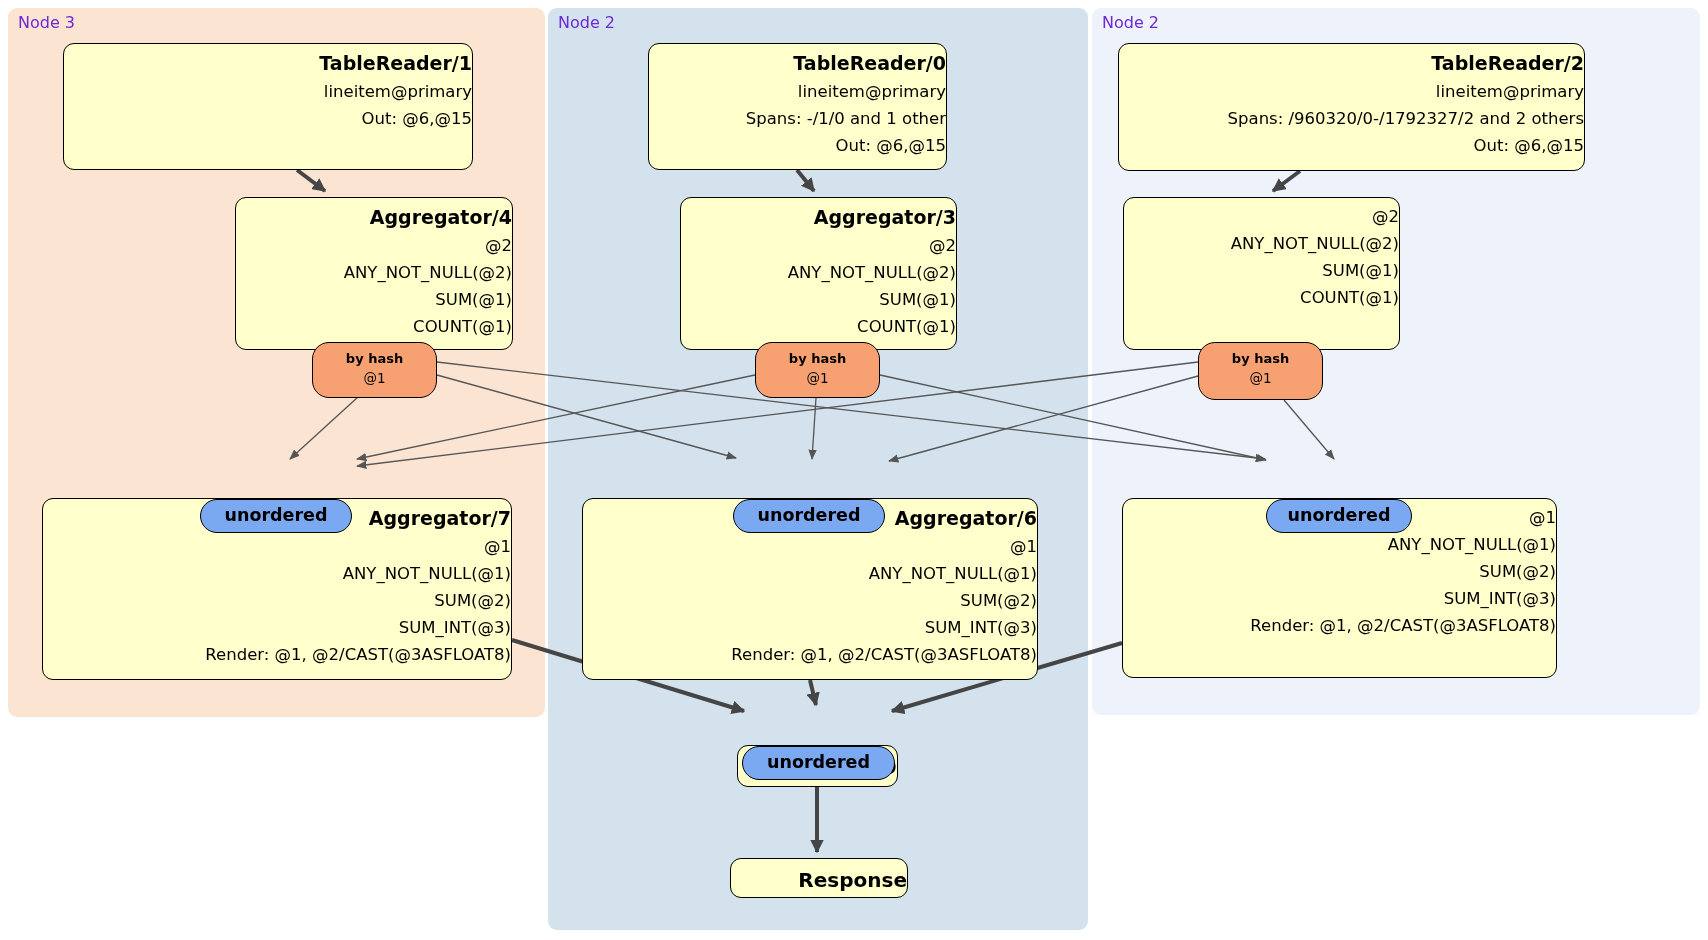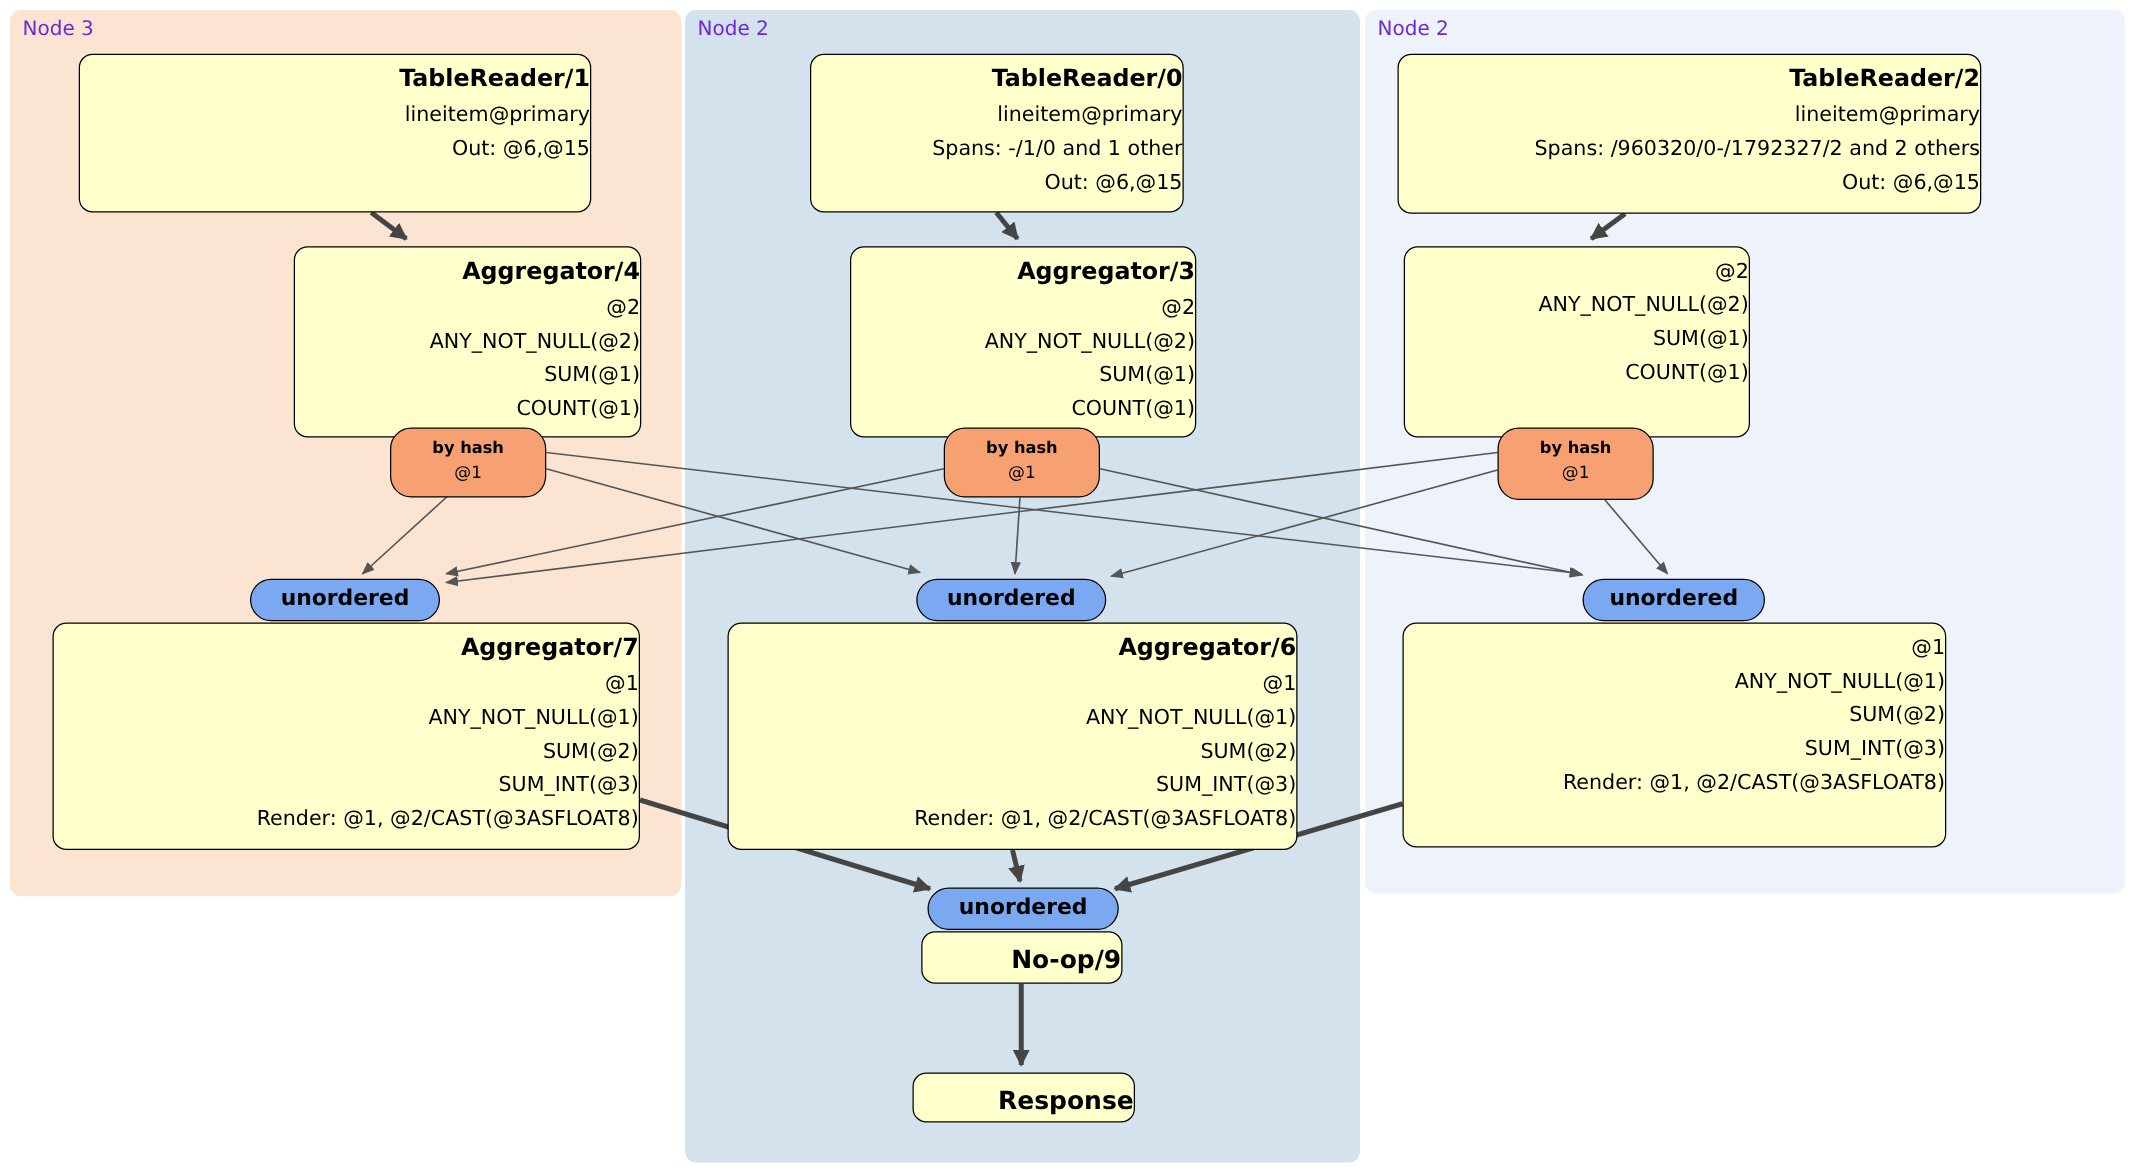--- a/index.html
+++ b/index.html
@@ -24,21 +24,21 @@
   .solo .title{font-size:20px;line-height:32px;}
   .router{
     position:absolute;box-sizing:border-box;background:var(--router-fill);
     border:1.5px solid #000;border-radius:17px;text-align:center;z-index:3;
   }
   .router .rlabel{font-weight:bold;font-size:13px;line-height:23px;margin-top:4px;}
   .router .rdetail{font-size:13.5px;line-height:17px;}
   .stream{
     position:absolute;box-sizing:border-box;background:var(--stream-fill);
     border:1.5px solid #000;border-radius:17px;text-align:center;
-    font-weight:bold;font-size:17.5px;line-height:30px;z-index:3;
+    font-weight:bold;font-size:17.5px;line-height:30px;z-index:3;margin-top:36px;
   }
 </style>
 </head>
 <body>
 
 <div class="canvas">
 
   <div class="panel" id="panel-node3">
     <div class="panel-label">Node 3</div>
   </div>

